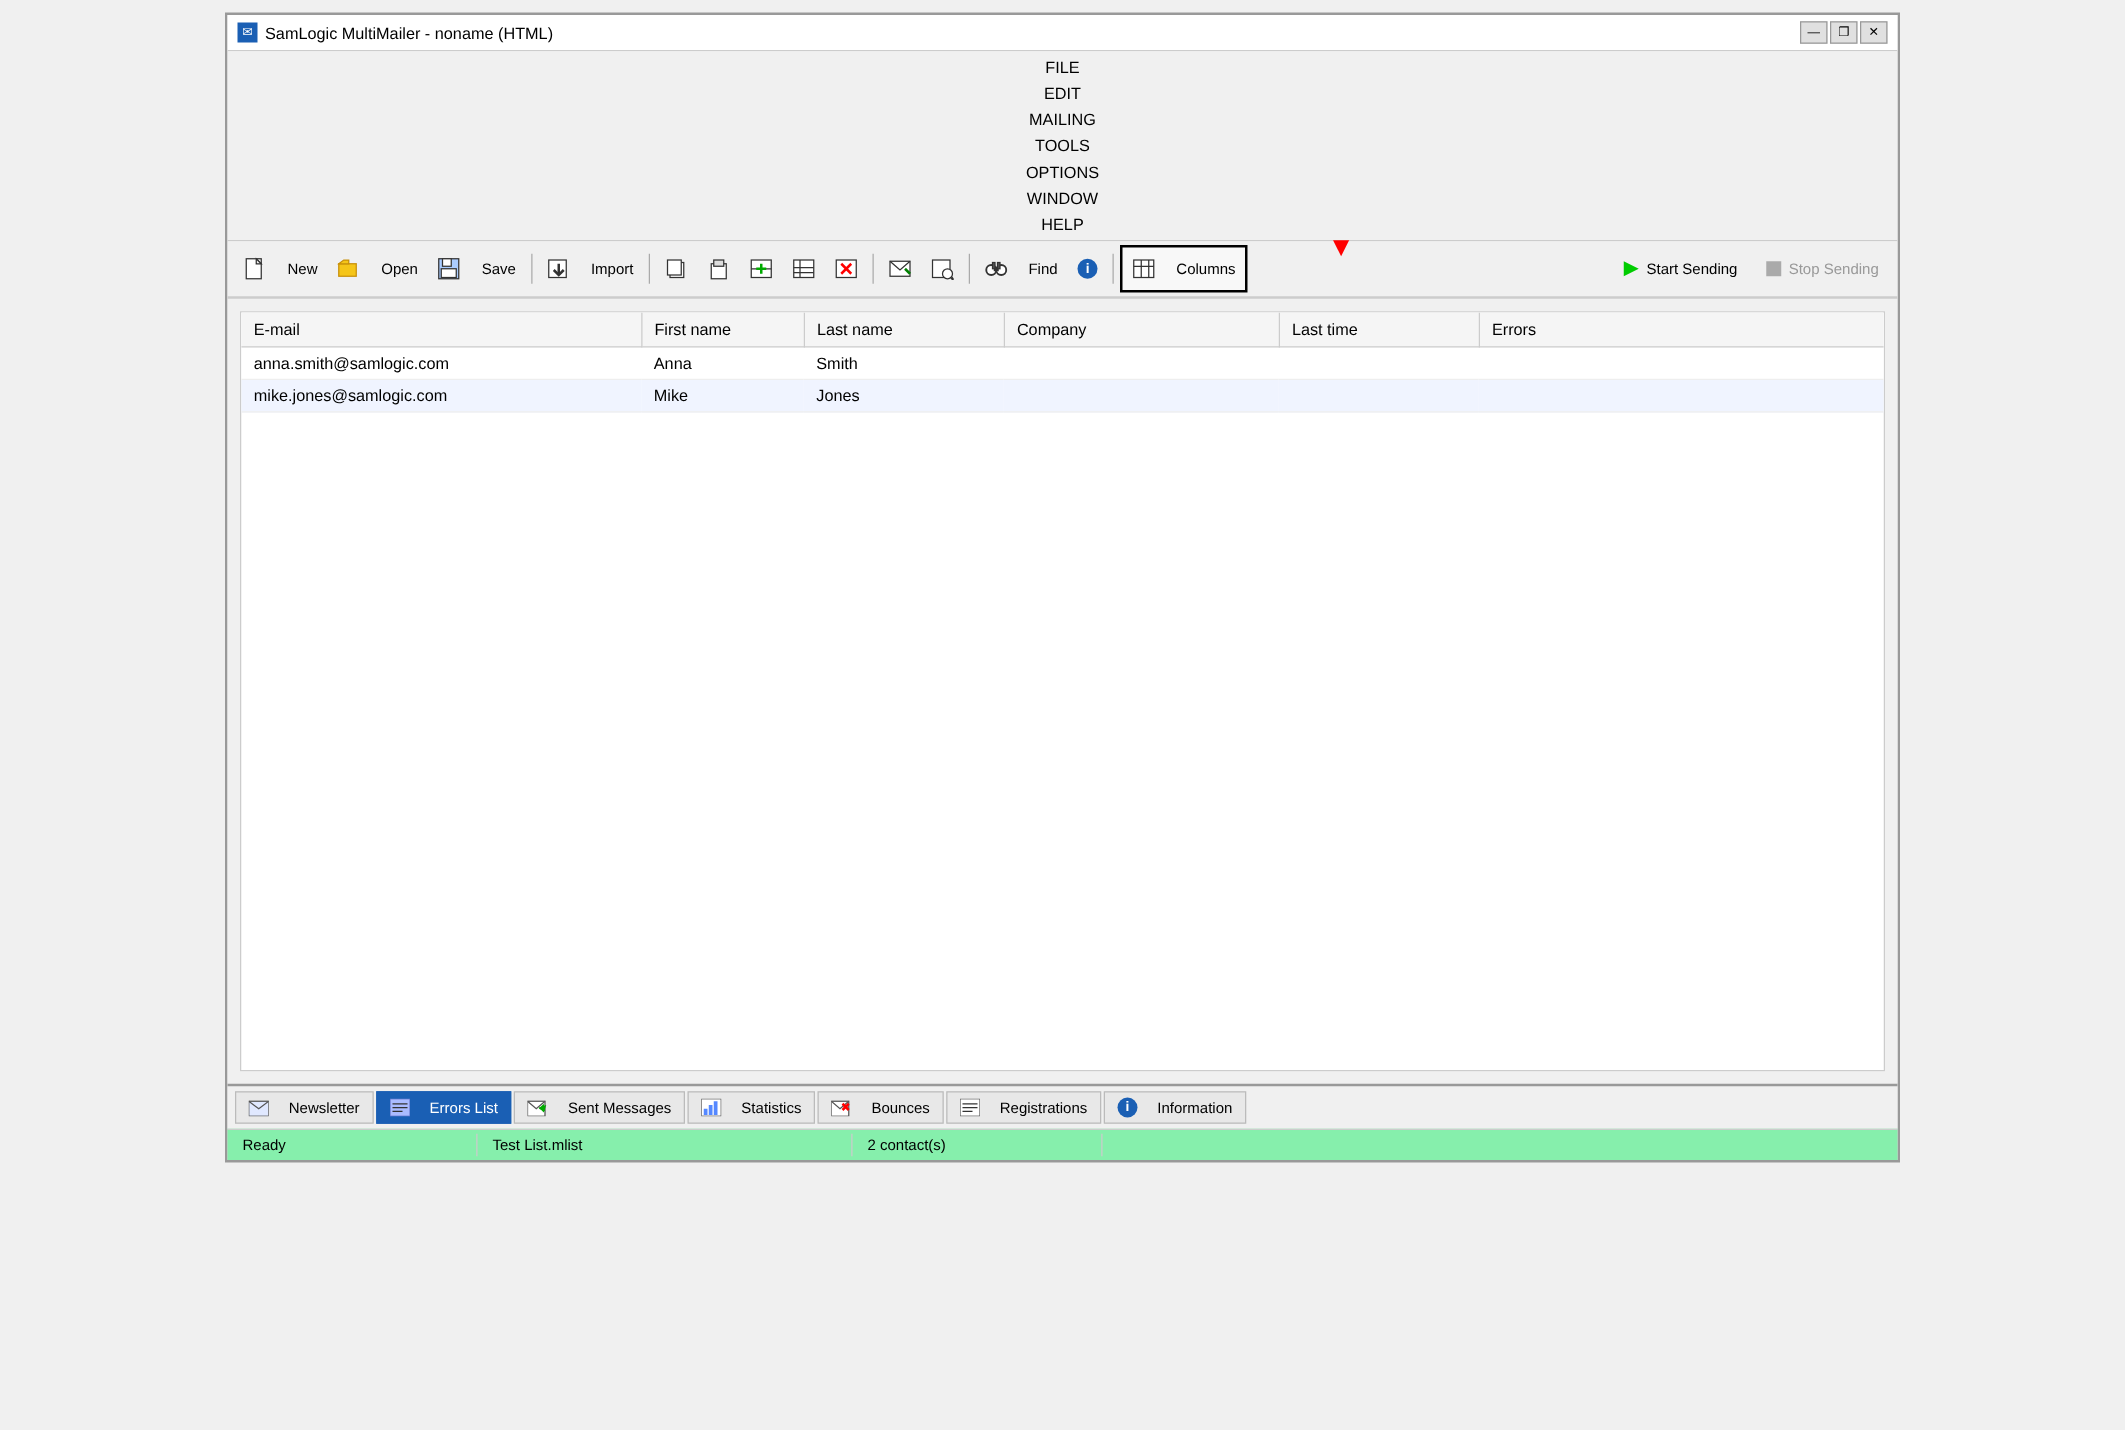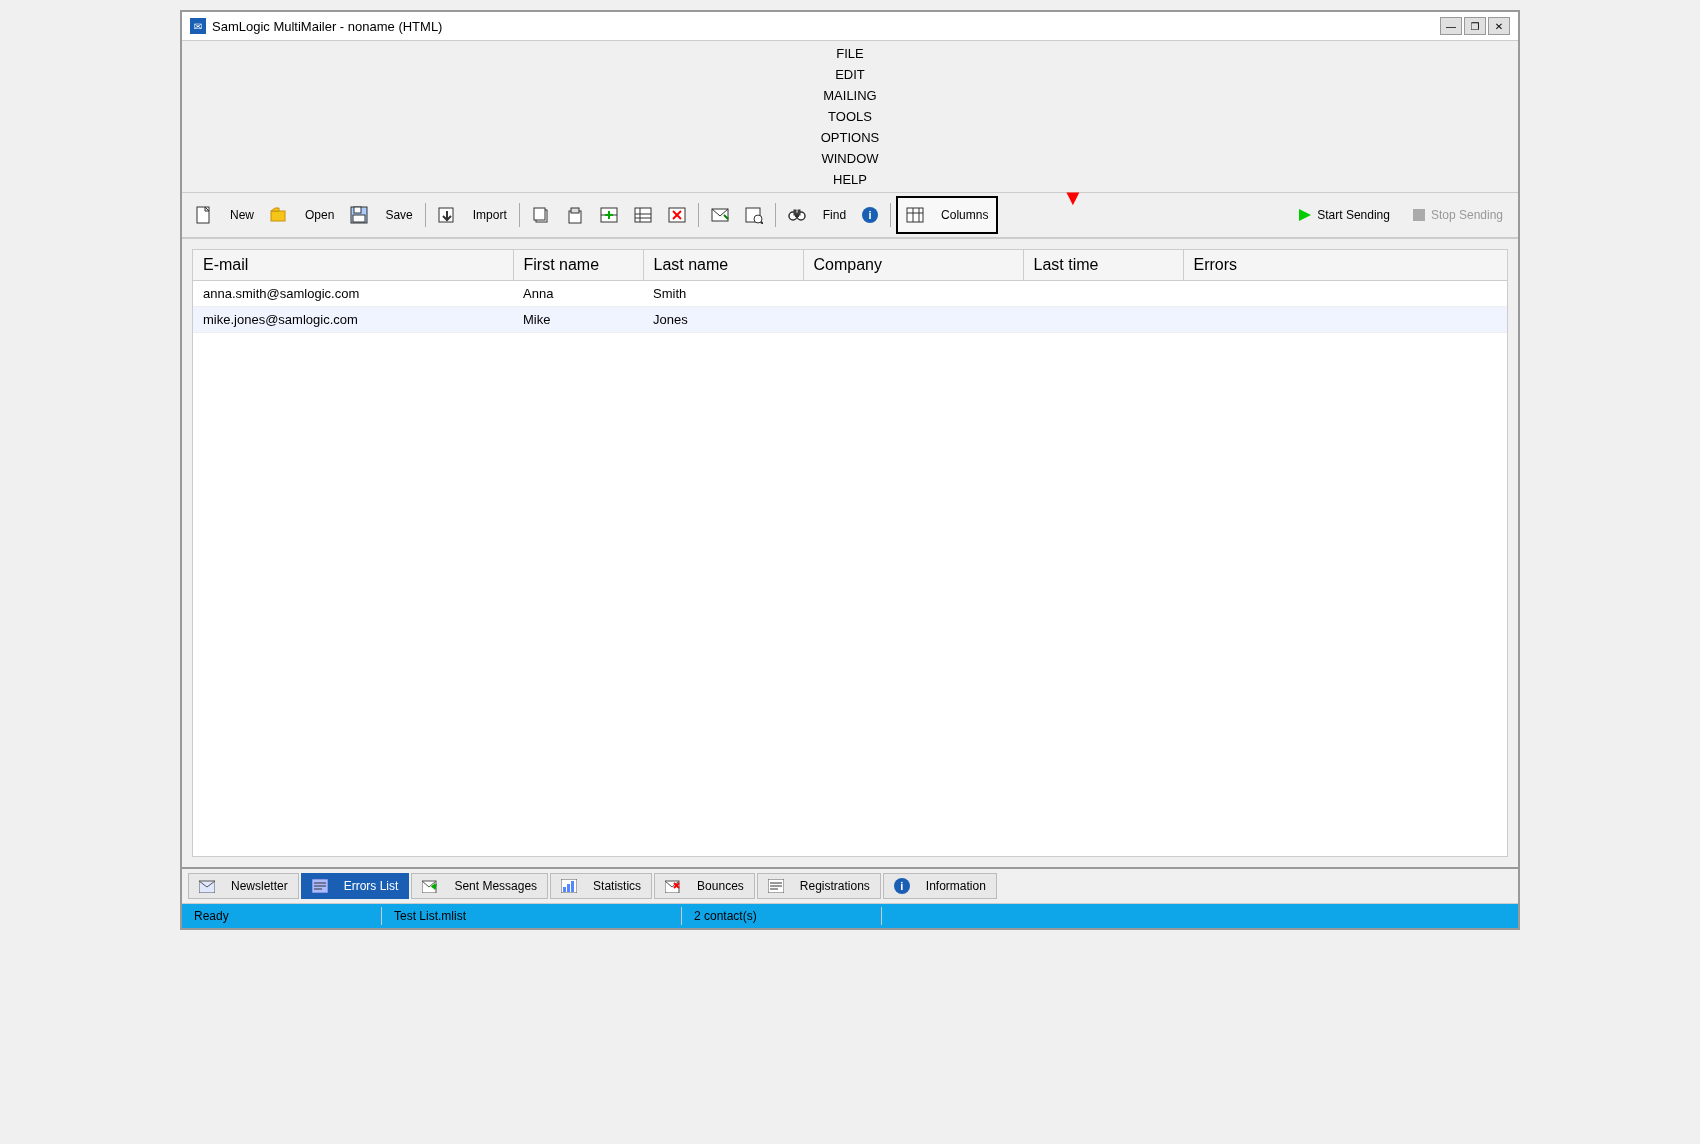--- a/index.html
+++ b/index.html
@@ -160,21 +160,21 @@
     }
     thead tr {
       background: #f0f0f0;
     }
     th {
       text-align: left;
       padding: 6px 10px;
       border-bottom: 1px solid #ccc;
       border-right: 1px solid #ccc;
       font-weight: normal;
-      font-size: 16px;
+      font-size: 13px;
       background: #f5f5f5;
     }
     th:last-child { border-right: none; }
     td {
       padding: 5px 10px;
       border-bottom: 1px solid #eee;
       font-size: 13px;
     }
     tr:nth-child(even) { background: #f0f4ff; }
     tr:nth-child(odd) { background: white; }
@@ -205,21 +205,21 @@
     .tab-icon {
       width: 16px;
       height: 16px;
       display: inline-flex;
       align-items: center;
       justify-content: center;
       font-size: 11px;
     }
 
     .status-bar {
-      background: #0ea5e9;
+      background: #86efac;
       border-top: 1px solid #ccc;
       display: flex;
       align-items: flex-end;
       padding: 3px 0;
     }
     .status-segment {
       padding: 2px 12px;
       border-right: 1px solid #ccc;
       font-size: 12px;
       min-width: 200px;

